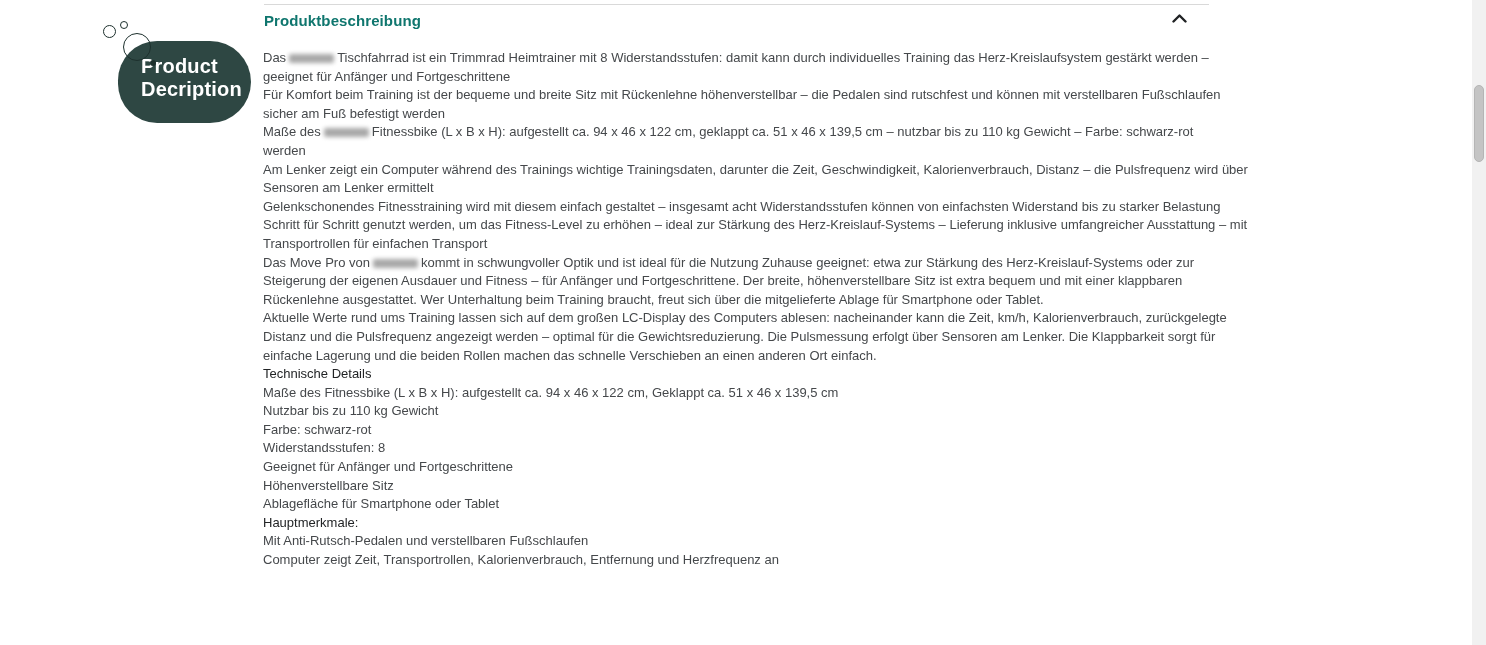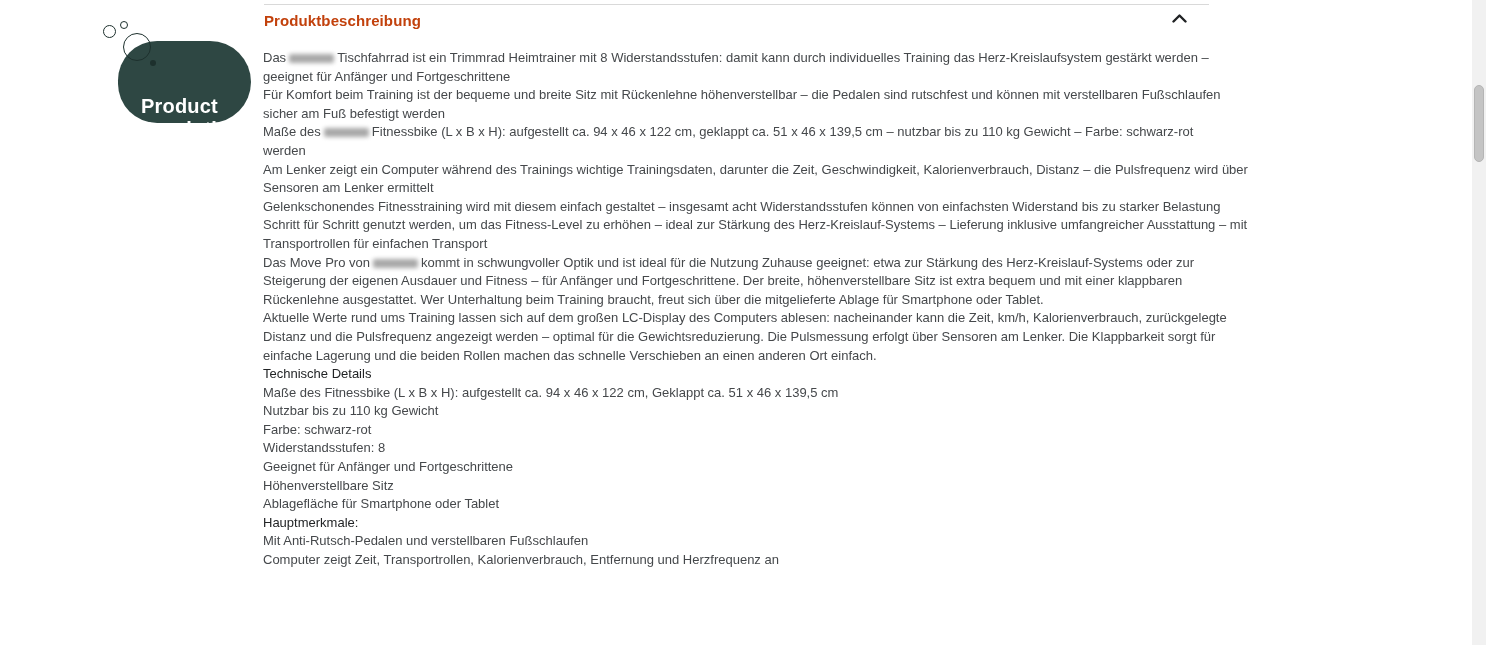--- a/index.html
+++ b/index.html
@@ -20,21 +20,21 @@
   .panel-header {
     border-top: 1px solid #d9d9d9;
     padding-top: 7px;
     display: flex;
     align-items: flex-start;
     justify-content: space-between;
   }
   .panel-title {
     font-size: 15px;
     font-weight: 700;
-    color: #c2410c;
+    color: #0f766e;
     letter-spacing: 0.1px;
   }
   .collapse-button {
     background: none;
     border: none;
     cursor: pointer;
     padding: 2px 4px;
     margin-right: 18px;
     line-height: 0;
   }
@@ -75,21 +75,20 @@
     border-radius: 42px 44px 44px 42px;
   }
   .badge-text {
     position: absolute;
     left: 23px; top: 14px;
     color: #ffffff;
     font-size: 20px;
     font-weight: 700;
     line-height: 23px;
     letter-spacing: 0.2px;
-    margin-top: 40px;
   }
   .deco-circle {
     position: absolute;
     border: 1.6px solid #1d302d;
     border-radius: 50%;
     background: transparent;
   }
   .deco-circle.c-a { left: 103px; top: 25px; width: 13px; height: 13px; }
   .deco-circle.c-b { left: 120px; top: 21px; width: 8px;  height: 8px;  }
   .deco-circle.c-c { left: 123px; top: 33px; width: 28px; height: 28px; z-index: 2; }

